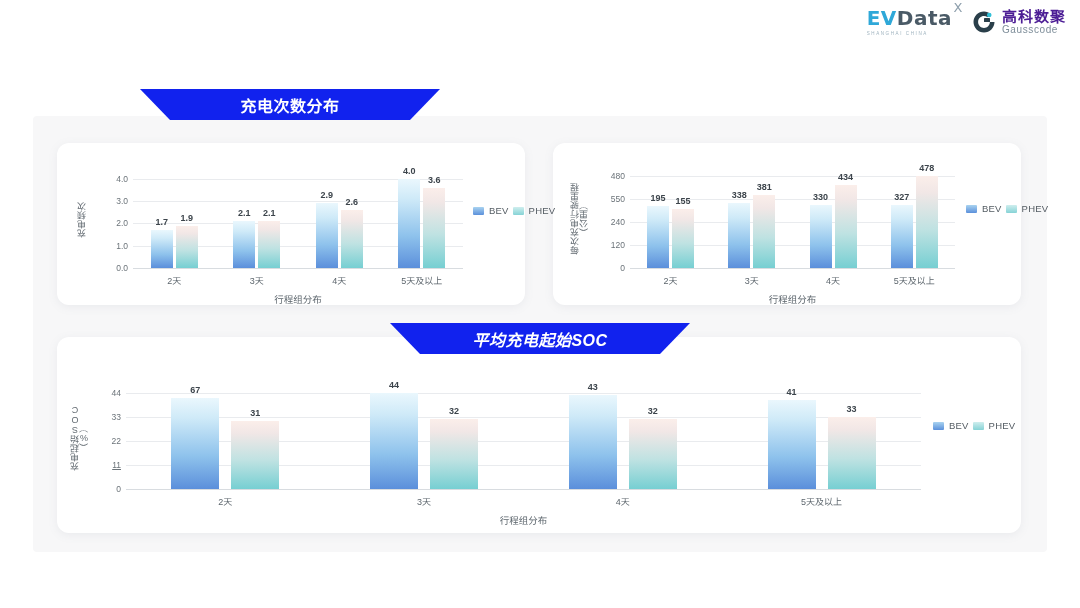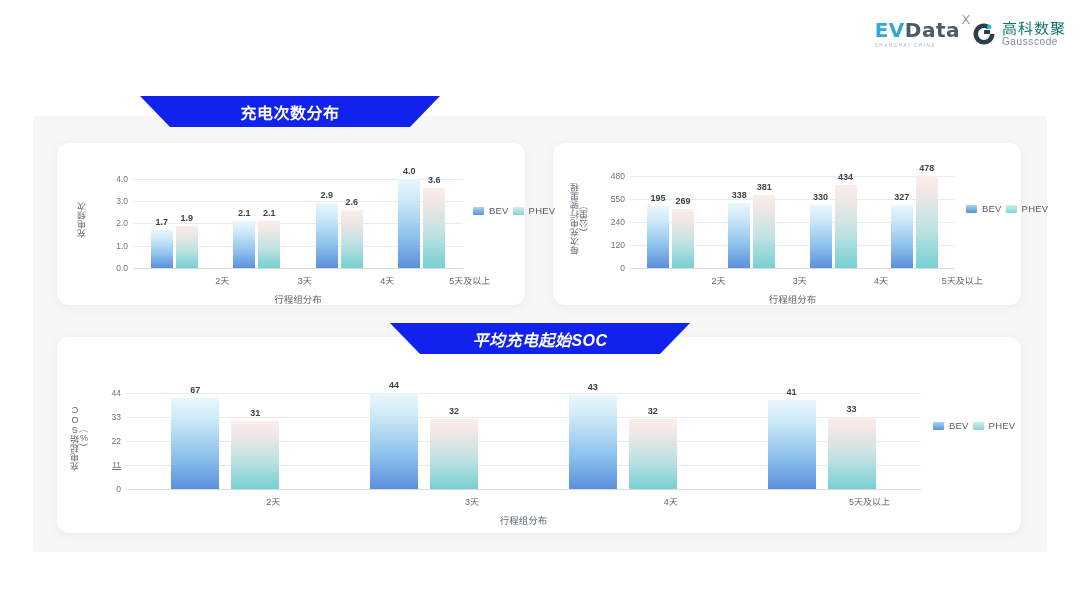--- a/index.html
+++ b/index.html
@@ -16,25 +16,25 @@
   .page {
     position: relative;
     width: 1080px;
     height: 608px;
     background: #ffffff;
   }
 
   
   .header-logos {
     position: absolute;
-    top: 20px;
+    top: 8px;
     right: 14px;
     display: flex;
     align-items: center;
-    gap: 12px;
+    gap: 20px;
   }
   .logo-evdata { display: flex; flex-direction: column; align-items: flex-start; }
   .logo-evdata .word {
     font-size: 20px;
     font-weight: 700;
     letter-spacing: 0.5px;
     color: #4a5a66;
     line-height: 1;
     position: relative;
     font-family: "DejaVu Sans", sans-serif;
@@ -51,21 +51,21 @@
   .logo-evdata .sub {
     font-size: 4.5px;
     letter-spacing: 1.6px;
     color: #9fb3bf;
     margin-top: 3px;
     text-transform: uppercase;
   }
   .logo-gauss { display: flex; align-items: center; gap: 6px; }
   .gauss-mark { width: 24px; height: 24px; flex: 0 0 24px; }
   .gauss-text { display: flex; flex-direction: column; line-height: 1.05; }
-  .gauss-cn { font-size: 15px; font-weight: 400; color: #0f766e; letter-spacing: 1px; }
+  .gauss-cn { font-size: 15px; font-weight: 700; color: #4c1d95; letter-spacing: 1px; }
   .gauss-en { font-size: 10px; color: #7d8d99; letter-spacing: 0.6px; }
 
   
   .panel {
     position: absolute;
     left: 33px;
     top: 116px;
     width: 1014px;
     height: 436px;
     background: #f7f7f8;
@@ -92,21 +92,21 @@
     align-items: center;
     justify-content: center;
     color: #ffffff;
     font-size: 16px;
     font-weight: 700;
     letter-spacing: 0.5px;
     clip-path: polygon(0 0, 100% 0, 90% 100%, 10% 100%);
     z-index: 5;
     white-space: nowrap;
   }
-  #ribbon-1 { left: 140px; top: 96px; width: 300px; }
+  #ribbon-1 { left: 140px; top: 89px; width: 300px; }
   #ribbon-2 { left: 636px; top: 100px; width: 300px; }
   #ribbon-3 { left: 390px; top: 323px; width: 300px; font-style: italic; }
 
   
   .chart { position: absolute; }
   #chart-1 { left: 75px;  top: 158px; width: 440px; height: 140px; }
   #chart-2 { left: 568px; top: 155px; width: 445px; height: 143px; }
   #chart-3 { left: 68px;  top: 372px; width: 950px; height: 153px; }
   .ylabel-wrap {
     position: absolute;
@@ -144,21 +144,20 @@
     transform: translateY(-50%);
     white-space: nowrap;
   }
   .xtick {
     position: absolute;
     font-size: 9px;
     color: #5d666d;
     text-align: right;
     transform: translateX(-50%);
     white-space: nowrap;
-    margin-left: 48px;
   }
   .xlabel {
     position: absolute;
     font-size: 9.5px;
     color: #5d666d;
     text-align: center;
     transform: translateX(-50%);
     white-space: nowrap;
   }
 
@@ -284,21 +283,21 @@
       <div class="ytick" style="left: 28px; width: 29px; top: 89.9767px;">120</div>
       <div class="gridline" style="left: 62px; width: 325px; top: 66.9535px;"></div>
       <div class="ytick" style="left: 28px; width: 29px; top: 66.9535px;">240</div>
       <div class="gridline" style="left: 62px; width: 325px; top: 43.9302px;"></div>
       <div class="ytick" style="left: 28px; width: 29px; top: 43.9302px;">550</div>
       <div class="gridline" style="left: 62px; width: 325px; top: 20.907px;"></div>
       <div class="ytick" style="left: 28px; width: 29px; top: 20.907px;">480</div>
       <div class="bar bev" style="left: 79.125px; width: 22px; height: 62.1628px; top: 50.8372px; bottom: auto;"></div>
       <div class="datalabel" style="left: 90.125px; top: 37.8372px;">195</div>
       <div class="bar phev" style="left: 104.125px; width: 22px; height: 58.9012px; top: 54.0988px; bottom: auto;"></div>
-      <div class="datalabel" style="left: 115.125px; top: 41.0988px;">269</div>
+      <div class="datalabel" style="left: 115.125px; top: 41.0988px;">155</div>
       <div class="xtick" style="left: 102.625px; top: 119px;">2天</div>
       <div class="bar bev" style="left: 160.375px; width: 22px; height: 64.8488px; top: 48.1512px; bottom: auto;"></div>
       <div class="datalabel" style="left: 171.375px; top: 35.1512px;">338</div>
       <div class="bar phev" style="left: 185.375px; width: 22px; height: 73.0988px; top: 39.9012px; bottom: auto;"></div>
       <div class="datalabel" style="left: 196.375px; top: 26.9012px; text-align: center;">381</div>
       <div class="xtick" style="left: 183.875px; top: 119px;">3天</div>
       <div class="bar bev" style="left: 241.625px; width: 22px; height: 63.314px; top: 49.686px; bottom: auto;"></div>
       <div class="datalabel" style="left: 252.625px; top: 36.686px;">330</div>
       <div class="bar phev" style="left: 266.625px; width: 22px; height: 83.2674px; top: 29.7326px; bottom: auto;"></div>
       <div class="datalabel" style="left: 277.625px; top: 16.7326px;">434</div>

